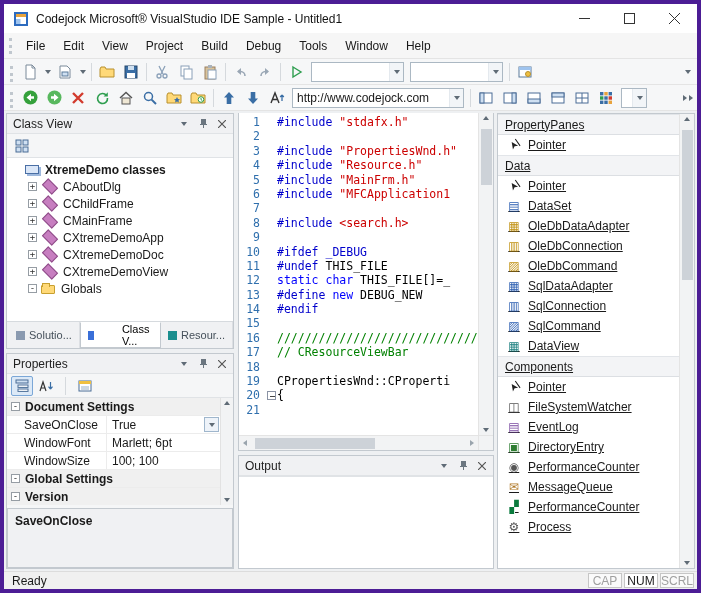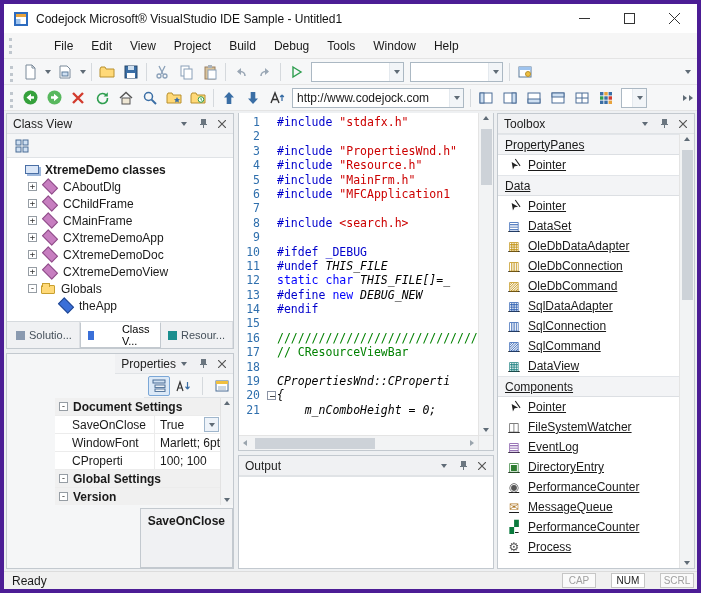--- a/index.html
+++ b/index.html
@@ -8,21 +8,21 @@
   .window { width:701px; height:593px; border:4px solid #4c1d95; display:flex; flex-direction:column; background:#eef0f2; }
 
   
   .titlebar { flex:0 0 29px; background:#fff; display:flex; align-items:center; }
   .title-icon { margin:0 7px 0 9px; display:flex; }
   .title-text { font-size:12px; color:#111; }
   .win-controls { margin-left:auto; display:flex; height:100%; }
   .win-btn { width:45px; height:100%; display:flex; align-items:center; justify-content:center; }
 
   
-  .menubar { flex:0 0 26px; background:#f6f6f6; border-bottom:1px solid #e4e4e4; display:flex; align-items:stretch; padding-left:2px;gap:28px; }
+  .menubar { flex:0 0 26px; background:#f6f6f6; border-bottom:1px solid #e4e4e4; display:flex; align-items:stretch; padding-left:2px; }
   .menu-item { padding:0 9px; display:flex; align-items:center; }
   .grip { width:3px; height:16px; border-left:3px dotted #c0c7ce; margin:5px 5px 0 3px; }
   .toolbar { flex:0 0 26px; background:#f6f7f8; border-bottom:1px solid #e4e4e4; display:flex; align-items:center; padding:0 3px; }
   .tb-btn { width:24px; height:22px; display:flex; align-items:center; justify-content:center; border-radius:2px; flex:0 0 auto; }
   .tb-dd { width:11px; height:22px; display:flex; align-items:center; justify-content:center; }
   .tb-sep { width:1px; height:18px; background:#d5d9dd; margin:0 3px; flex:0 0 1px; }
   .tb-combo { height:20px; background:#fff; border:1px solid #abb8c3; display:flex; align-items:center; margin:0 3px; font-size:12px; }
   .tb-combo .cv { flex:1; padding:0 4px; white-space:nowrap; overflow:hidden; }
   .tb-combo .ddp { width:14px; align-self:stretch; border-left:1px solid #e4e9ee; display:flex; align-items:center; justify-content:center; background:#f2f5f8; }
   .overflow { margin-left:auto; width:13px; height:22px; display:flex; flex-direction:column; align-items:center; justify-content:center; gap:2px; }
@@ -93,21 +93,21 @@
   .editor-body { flex:1 1 auto; min-height:0; display:flex; overflow:hidden; }
   .code-area { flex:1 1 auto; min-width:0; overflow:hidden; font-family:"DejaVu Sans Mono",monospace; font-size:11.5px; padding-top:2px; }
   .cline { height:14.4px; line-height:14.4px; display:flex; white-space:pre; }
   .lnum { width:26px; flex:0 0 26px; text-align:right; padding-right:5px; color:#2f6fad; }
   .fold { width:12px; flex:0 0 12px; display:flex; align-items:center; justify-content:center; }
   .fold-box { width:9px; height:9px; border:1px solid #8b93a5; background:#fff; position:relative; }
   .fold-box::after { content:""; position:absolute; left:2px; top:3.5px; width:5px; height:1px; background:#444; }
   .tok-pp  { color:#0000cc; }
   .tok-kw  { color:#0000ff; }
   .tok-str { color:#cc0000; }
-  .tok-id  { color:#000;font-style:italic; }
+  .tok-id  { color:#000; }
   .tok-com { color:#008000; }
   .vscroll { flex:0 0 15px; background:#f2f3f4; border-left:1px solid #e4e4e4; display:flex; flex-direction:column; align-items:center; justify-content:space-between; padding:3px 0; position:relative; }
   .vthumb { position:absolute; top:16px; left:2px; width:11px; height:56px; background:#cdd2d8; }
   .hscroll-row { flex:0 0 15px; display:flex; border-top:1px solid #e4e4e4; }
   .hscroll { flex:1; background:#f2f3f4; display:flex; align-items:center; justify-content:space-between; padding:0 4px; position:relative; }
   .hthumb { position:absolute; left:16px; top:2px; height:11px; width:120px; background:#cdd2d8; }
   .hcorner { flex:0 0 15px; background:#f2f3f4; border-left:1px solid #e4e4e4; }
 
   
   .output-panel { flex:0 0 114px; }
@@ -119,21 +119,21 @@
   .tbx-header { height:21px; display:flex; align-items:center; padding-left:7px; background:#f3f4f6; border-top:1px solid #e2e5e9; border-bottom:1px solid #dcdfe3; }
   .tbx-item { height:20px; display:flex; align-items:center; padding-left:9px; gap:7px; background:#fff; }
   .tbx-icon { width:14px; flex:0 0 14px; text-align:center; font-size:12px; line-height:14px; }
   .icon-pointer { transform:rotate(-125deg); display:inline-block; font-size:10px; }
   .tbx-scroll { flex:0 0 15px; background:#f2f3f4; border-left:1px solid #e4e4e4; display:flex; flex-direction:column; align-items:center; justify-content:space-between; padding:3px 0; position:relative; }
   .tbx-thumb { position:absolute; top:16px; left:2px; width:11px; height:150px; background:#cdd2d8; }
 
   
   .statusbar { flex:0 0 18px; display:flex; align-items:center; background:#f0f0f0; border-top:1px solid #dcdcdc; padding:0 3px 0 8px; }
   .status-inds { margin-left:auto; display:flex; }
-  .status-ind { width:34px; height:15px; border:1px solid #c6c6c6; background:#fafafa; display:flex; align-items:center; justify-content:center; font-size:10px; color:#a0a0a0; margin-left:15px; }
+  .status-ind { width:34px; height:15px; border:1px solid #c6c6c6; background:#fafafa; display:flex; align-items:center; justify-content:center; font-size:12px; color:#a0a0a0; margin-left:2px; }
   .status-ind.active { color:#1a1a1a; background:#fff; }
 
   svg { display:block; }
   .pressed { background:#dce9f7; border:1px solid #7ba7d7; border-radius:2px; }
 </style>
 </head>
 <body>
 
 <div class="window">
 
@@ -477,45 +477,40 @@
             <div class="tree-row" style="padding-left: 21px;">
               <span class="expand">+</span>
               <span class="ticon ticon-class"></span>
               <span class="tree-label">CXtremeDemoView</span>
             </div>
             <div class="tree-row" style="padding-left: 21px;">
               <span class="expand">-</span>
               <span class="ticon ticon-folder"></span>
               <span class="tree-label">Globals</span>
             </div>
-            <div class="tree-row" style="padding-left: 37px;">
-              <span class="expand hidden-expand"></span>
-              <span class="ticon ticon-app"></span>
-              <span class="tree-label">theApp</span>
-            </div>
           </div>
         <div class="cv-tabs">
             <div class="cv-tab">
               <span class="cvt-ic cvt-solution"></span>
               <span>Solutio...</span>
             </div>
             <div class="cv-tab active">
               <span class="cvt-ic cvt-classview"></span>
               <span>Class V...</span>
             </div>
             <div class="cv-tab">
               <span class="cvt-ic cvt-resource"></span>
               <span>Resour...</span>
             </div>
           </div>
       </div>
 
       <div class="hsplit"></div>
 
-      <div class="panel" style="flex:1 1 auto;align-items:flex-end;">
+      <div class="panel" style="flex:1 1 auto;">
         <div class="panel-caption">
           <span class="caption-title">Properties</span>
           <span class="caption-btns">
             <span class="pc-btn">
                 <span class="tri tri-down"></span>
               </span>
             <span class="pc-btn">
                 <svg width="9" height="11">
                   <rect x="2" y="1" width="5" height="5" fill="#6b7680"></rect>
                   <line x1="1" y1="6.5" x2="8" y2="6.5" stroke="#6b7680"></line>
@@ -568,21 +563,21 @@
                   </span>
                 </span>
               </div>
               <div class="prow">
                 <span class="pname">WindowFont</span>
                 <span class="pval">
                   <span class="pval-text">Marlett; 6pt</span>
                 </span>
               </div>
               <div class="prow">
-                <span class="pname">CProperti</span>
+                <span class="pname">WindowSize</span>
                 <span class="pval">
                   <span class="pval-text">100; 100</span>
                 </span>
               </div>
               <div class="prow pcat">
                 <span class="expand">-</span>
                 <span>Global Settings</span>
               </div>
               <div class="prow pcat">
                 <span class="expand">-</span>
@@ -619,21 +614,21 @@
               <div class="cline"><span class="lnum">11</span><span class="fold"></span><span class="ltext"><span class="tok-pp">#undef </span><span class="tok-id">THIS_FILE</span></span></div>
               <div class="cline"><span class="lnum">12</span><span class="fold"></span><span class="ltext"><span class="tok-kw">static char </span><span class="tok-id">THIS_FILE[]=_</span></span></div>
               <div class="cline"><span class="lnum">13</span><span class="fold"></span><span class="ltext"><span class="tok-pp">#define </span><span class="tok-kw">new </span><span class="tok-id">DEBUG_NEW</span></span></div>
               <div class="cline"><span class="lnum">14</span><span class="fold"></span><span class="ltext"><span class="tok-pp">#endif</span></span></div>
               <div class="cline"><span class="lnum">15</span><span class="fold"></span><span class="ltext"></span></div>
               <div class="cline"><span class="lnum">16</span><span class="fold"></span><span class="ltext"><span class="tok-com">/////////////////////////////</span></span></div>
               <div class="cline"><span class="lnum">17</span><span class="fold"></span><span class="ltext"><span class="tok-com">// CResourceViewBar</span></span></div>
               <div class="cline"><span class="lnum">18</span><span class="fold"></span><span class="ltext"></span></div>
               <div class="cline"><span class="lnum">19</span><span class="fold"></span><span class="ltext"><span class="tok-id">CPropertiesWnd::CProperti</span></span></div>
               <div class="cline"><span class="lnum">20</span><span class="fold"><span class="fold-box"></span></span><span class="ltext"><span class="tok-id">{</span></span></div>
-              <div class="cline"><span class="lnum">21</span><span class="fold"></span><span class="ltext"><span class="tok-id">    m_nComboHeight = 0;</span></span></div>
+              <div class="cline"><span class="lnum">21</span><span class="fold"></span></div>
             </div>
           <div class="vscroll">
             <span class="tri tri-up"></span>
             <span class="vthumb"></span>
             <span class="tri tri-down"></span>
           </div>
         </div>
         <div class="hscroll-row">
           <div class="hscroll">
             <span class="tri tri-left"></span>
@@ -668,40 +663,20 @@
           </span>
         </div>
         <div class="output-content"></div>
       </div>
     </div>
 
     <div class="vsplit2"></div>
 
     <div class="col-right">
       <div class="panel" style="flex:1 1 auto;">
-        <div class="panel-caption">
-          <span class="caption-title">Toolbox</span>
-          <span class="caption-btns">
-            <span class="pc-btn">
-                <span class="tri tri-down"></span>
-              </span>
-            <span class="pc-btn">
-                <svg width="9" height="11">
-                  <rect x="2" y="1" width="5" height="5" fill="#6b7680"></rect>
-                  <line x1="1" y1="6.5" x2="8" y2="6.5" stroke="#6b7680"></line>
-                  <line x1="4.5" y1="7" x2="4.5" y2="10" stroke="#6b7680"></line>
-                </svg>
-              </span>
-            <span class="pc-btn">
-                <svg width="8" height="8">
-                  <path d="M0 0L8 8M8 0L0 8" stroke="#555" stroke-width="1.2"></path>
-                </svg>
-              </span>
-          </span>
-        </div>
         <div class="tbx-body">
           <div class="tbx-list">
               <div class="tbx-header">
                 <span>PropertyPanes</span>
               </div>
               <div class="tbx-item">
                 <span class="tbx-icon icon-pointer" style="color: rgb(34, 34, 34);">➤</span>
                 <span>Pointer</span>
               </div>
               <div class="tbx-header">

